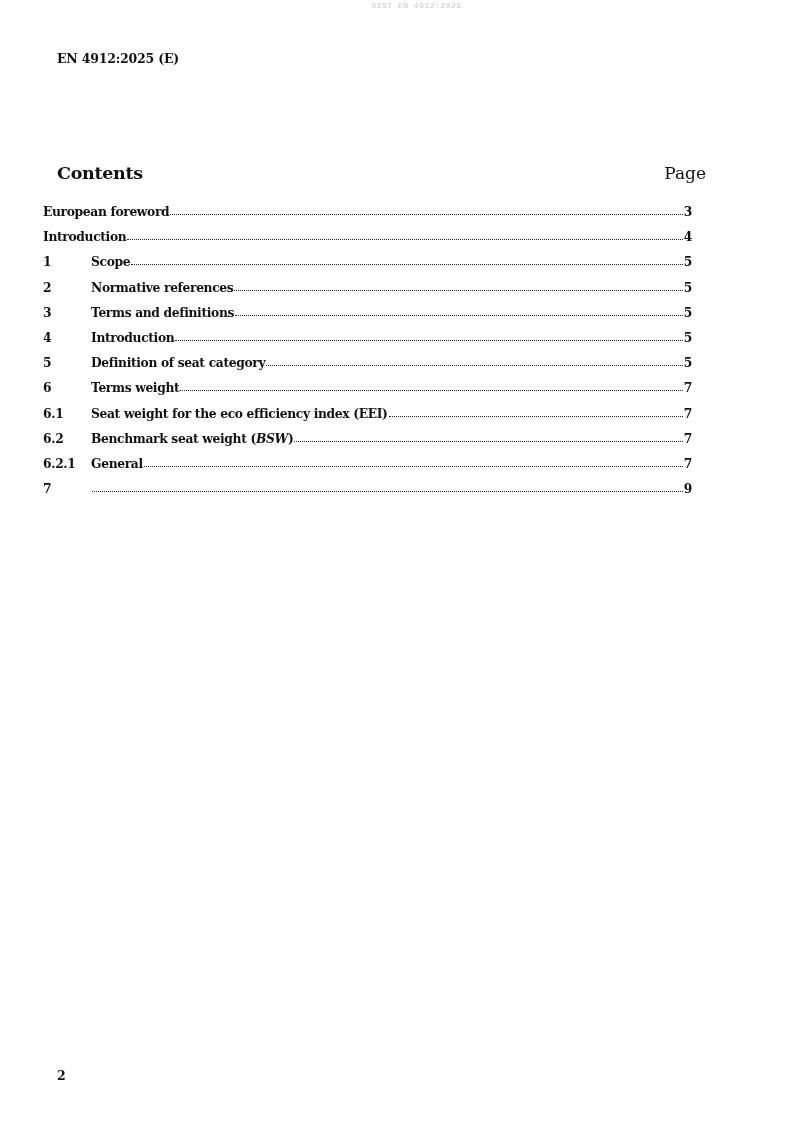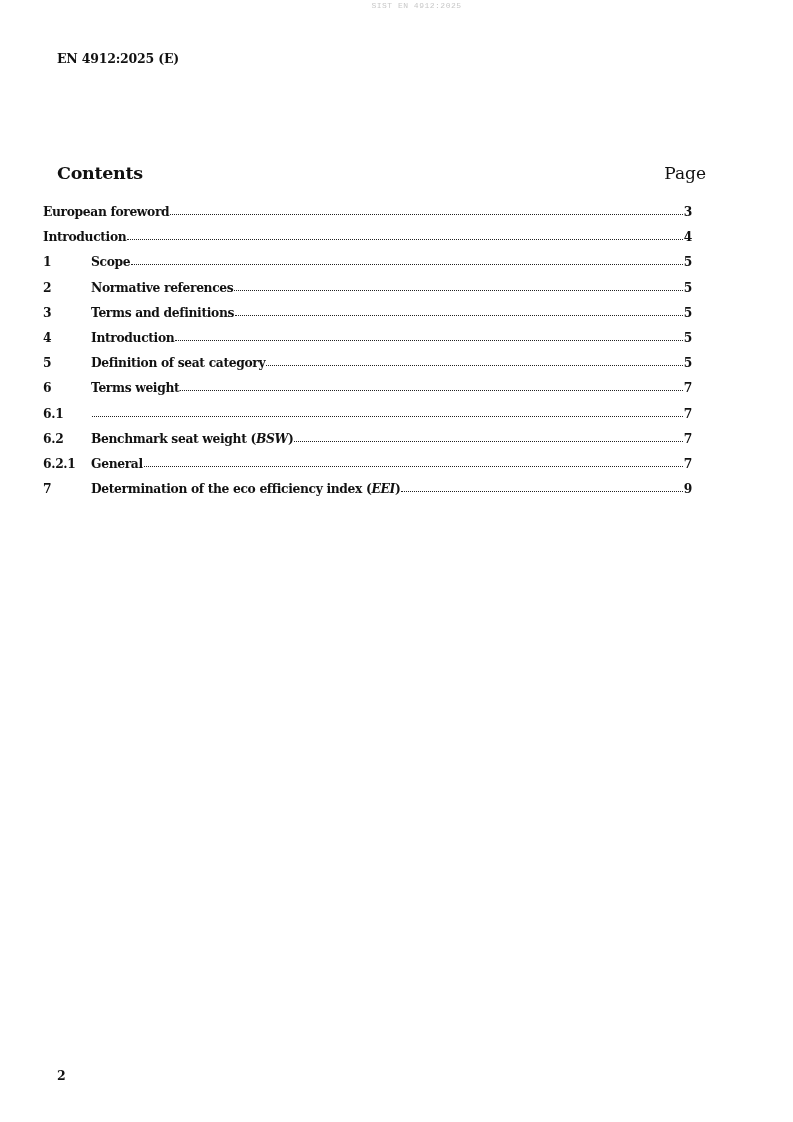--- a/index.html
+++ b/index.html
@@ -162,36 +162,36 @@
       <span class="toc-page">5</span>
     </div>
     <div class="toc-row">
       <span class="toc-num">6</span>
       <span class="toc-title"><span>Terms weight</span><span class="ital"></span><span></span></span>
       <span class="toc-dots"></span>
       <span class="toc-page">7</span>
     </div>
     <div class="toc-row">
       <span class="toc-num">6.1</span>
+      <span class="toc-title"><span>Seat weight for the eco efficiency index (EEI)</span><span class="ital"></span><span></span></span>
       <span class="toc-dots"></span>
       <span class="toc-page">7</span>
     </div>
     <div class="toc-row">
       <span class="toc-num">6.2</span>
       <span class="toc-title"><span>Benchmark seat weight (</span><span class="ital">BSW</span><span>)</span></span>
       <span class="toc-dots"></span>
       <span class="toc-page">7</span>
     </div>
     <div class="toc-row">
       <span class="toc-num">6.2.1</span>
       <span class="toc-title"><span>General</span><span class="ital"></span><span></span></span>
       <span class="toc-dots"></span>
       <span class="toc-page">7</span>
     </div>
     <div class="toc-row">
       <span class="toc-num">7</span>
-      <span class="toc-title"><span>Determination of the eco efficiency index (</span><span class="ital">EEI</span><span>)</span></span>
       <span class="toc-dots"></span>
       <span class="toc-page">9</span>
     </div>
   </div>
 
 <div class="footer-page">2</div>
 
 </body></html>

